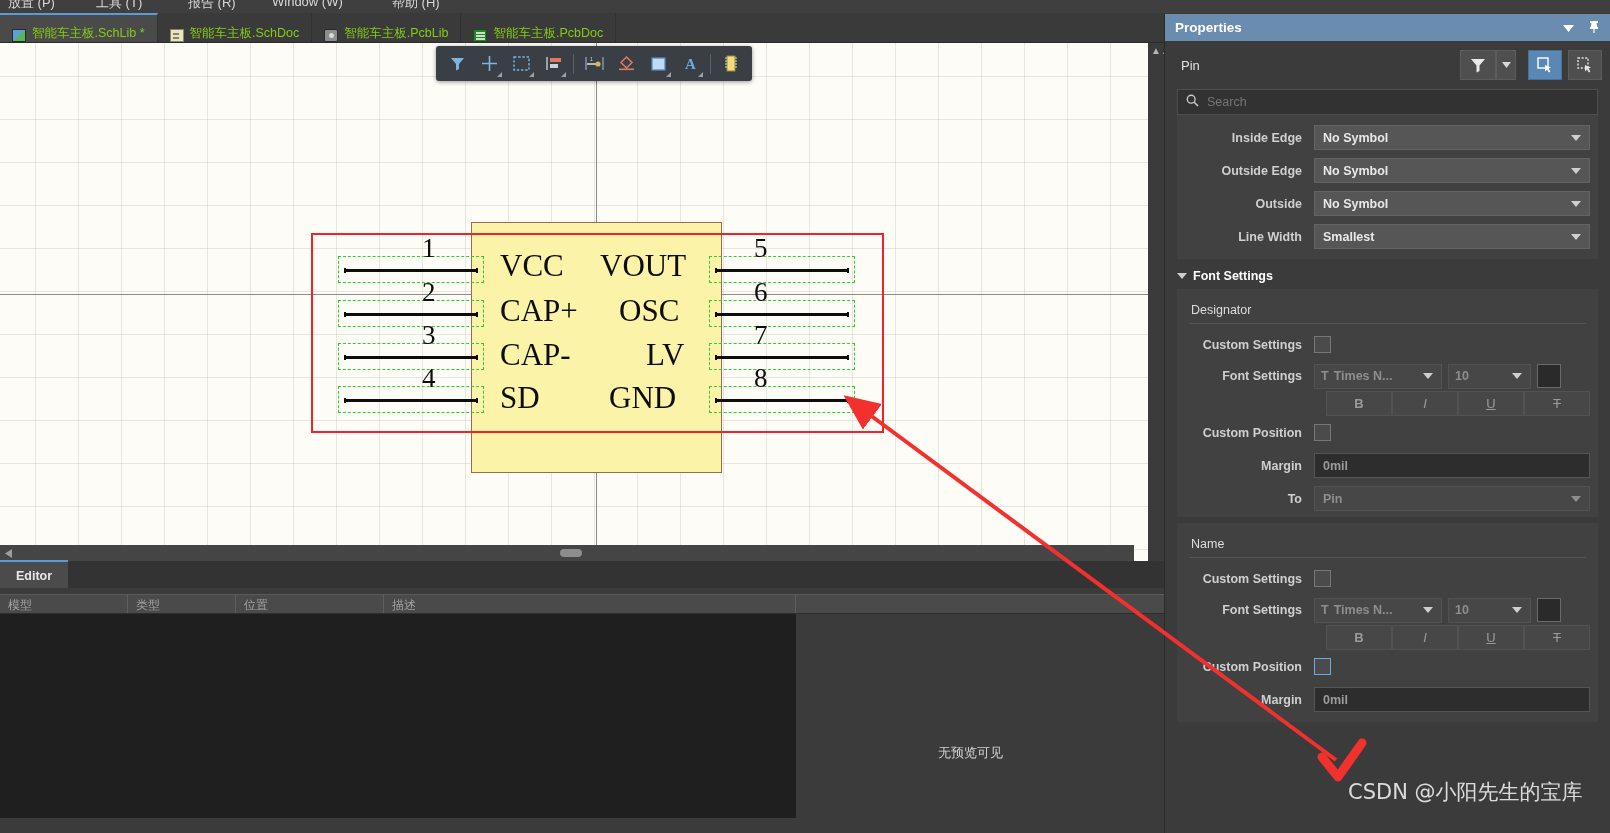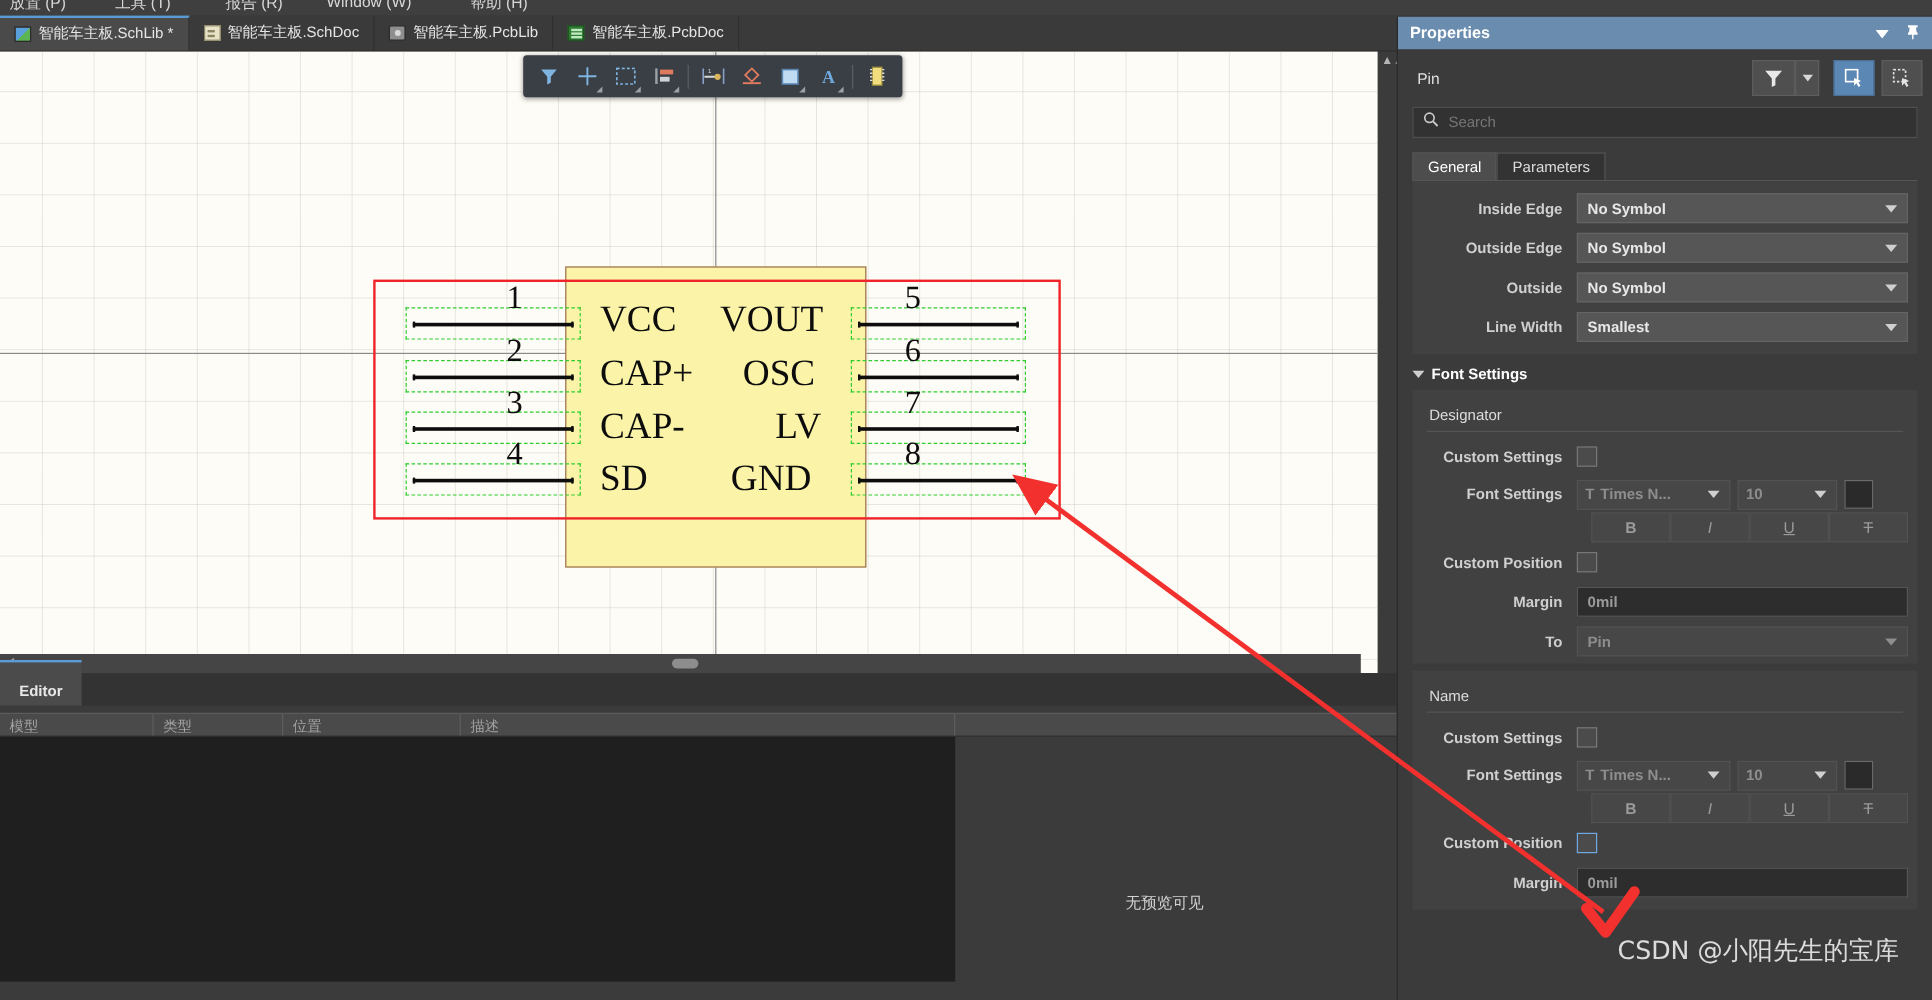--- a/index.html
+++ b/index.html
@@ -21,22 +21,22 @@
     white-space: nowrap;
   }
 
   
   .tabbar {
     position: absolute; left: 0; top: 13px; width: 1610px; height: 30px;
     background: #3a3a3a; border-bottom: 1px solid #2c2c2c;
     display: flex; align-items: stretch;
   }
   .doctab {
-    display: flex; align-items: center; gap: 6px;
-    padding: 0 12px; font-size: 12.5px; color: #e5e5e5;
+    display: flex; align-items: flex-end; gap: 6px;
+    padding: 0 12px; font-size: 12.5px; color: #84cc16;
     border-right: 1px solid #303030; cursor: default;
     white-space: nowrap;
   }
   .doctab.active { background: #4a4a4a; border-top: 2px solid #5b9bd5; }
   .tabicon { width: 14px; height: 13px; position: relative; flex: 0 0 auto; }
   .ti-schlib { background: linear-gradient(135deg,#5aa0dd 0 50%, #5ab552 50% 100%); border:1px solid #2b2b2b; }
   .ti-schdoc { background:#e8e2c8; border:1px solid #8a845f; }
   .ti-schdoc:after{content:"";position:absolute;left:2px;top:3px;width:6px;height:2px;background:#8a845f;box-shadow:0 4px 0 #8a845f;}
   .ti-pcblib { background:#8e8e8e; border-radius:2px; border:1px solid #2b2b2b; }
   .ti-pcblib:after{content:"";position:absolute;left:4px;top:3px;width:5px;height:5px;border-radius:50%;background:#d9d9d9;}
@@ -119,21 +119,21 @@
     display:flex; align-items:center;
   }
   .hsb .thumb { position:absolute; left:560px; width:22px; height:8px; background:#8d8d8d; border-radius:4px; }
 
   
   .bottom {
     position: absolute; left:0; top:561px; width:1164px; height:272px; background:#3b3b3b;
   }
   .btabs { height:27px; background:#333; display:flex; align-items:flex-end; }
   .btab {
-    padding:17px 16px 5px 16px; font-size:12.5px; font-weight:bold; color:#e8e8e8;
+    padding:7px 16px 5px 16px; font-size:12.5px; font-weight:bold; color:#e8e8e8;
     background:#4b4b4b; border-top:2px solid #5b9bd5; cursor:default;
   }
   .tbl-head {
     display:flex; height:20px; background:#4a4a4a; border-top:1px solid #5a5a5a;
     border-bottom:1px solid #2e2e2e; margin-top:6px;
   }
   .th {
     font-size:12px; color:#a3a3a3; padding:2px 8px; border-right:1px solid #5e5e5e;
     position:relative; white-space:nowrap; font-family:"DejaVu Sans", sans-serif;
   }
@@ -461,24 +461,20 @@
     <div class="searchbar">
       <span>
         <svg width="13" height="13" viewBox="0 0 13 13">
             <circle cx="5.2" cy="5.2" r="3.9" fill="none" stroke="#c8c8c8" stroke-width="1.4"></circle>
             <path d="M8.2 8.2 12 12" stroke="#c8c8c8" stroke-width="1.6"></path>
           </svg>
       </span>
       <input type="text" placeholder="Search" style="">
     </div>
 
-    <div class="ptabs">
-      <div class="ptab active">General</div>
-      <div class="ptab">Parameters</div>
-    </div>
 
     <div class="grp">
       <div class="frow">
         <span class="flabel">Inside Edge</span>
         <div class="fselect">
           <span>No Symbol</span>
           <span class="caret"></span>
         </div>
       </div>
       <div class="frow">

